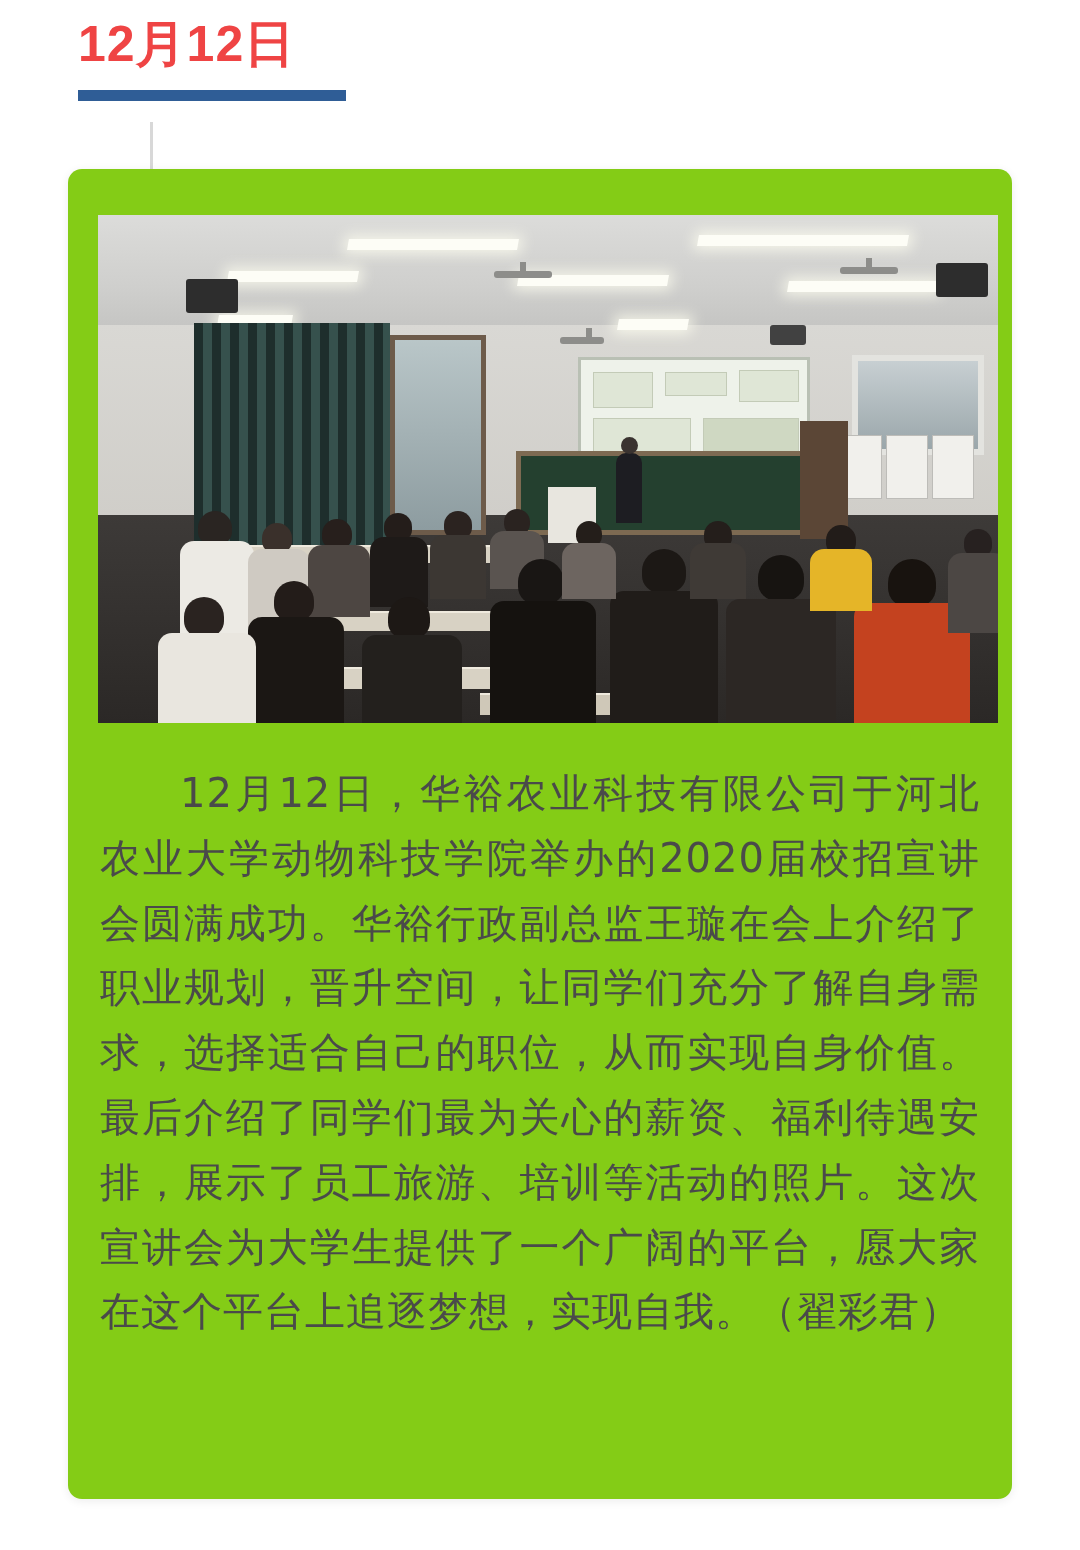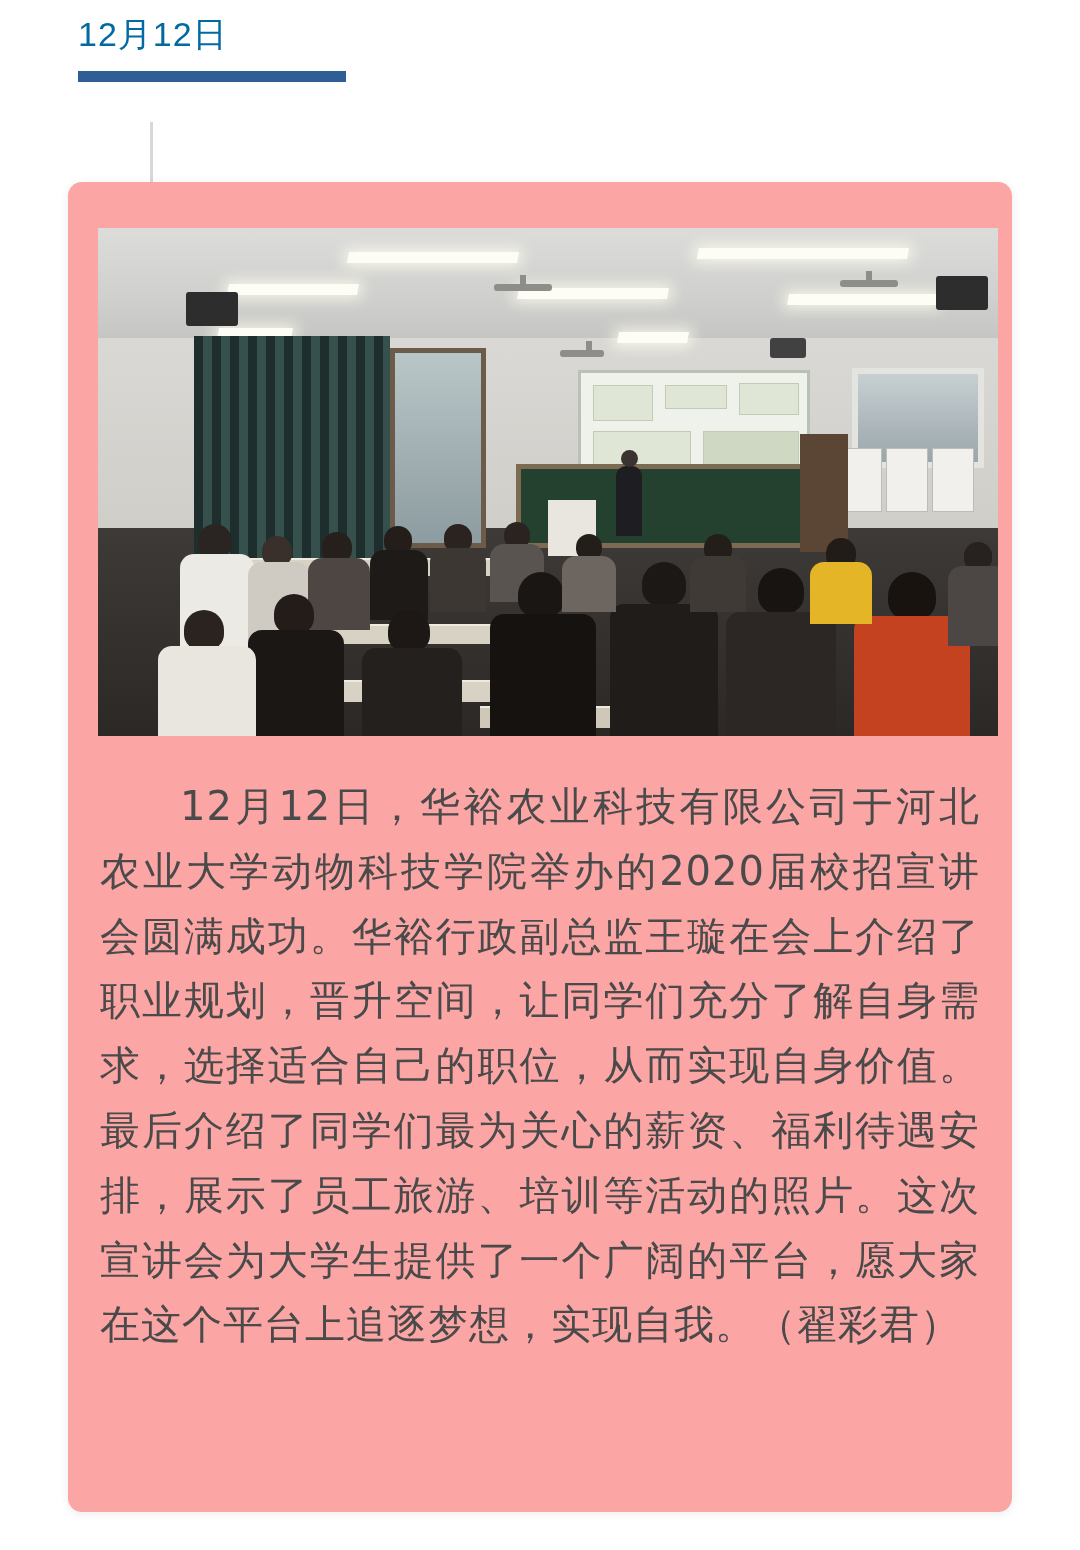--- a/index.html
+++ b/index.html
@@ -24,24 +24,24 @@
   }
 
   
   .date-block {
     position: absolute;
     left: 78px;
     top: 14px;
     width: 420px;
   }
   .date-title {
-    font-size: 34px;
+    font-size: 50px;
     line-height: 1.2;
-    font-weight: 400;
-    color: #0369a1;
+    font-weight: 700;
+    color: #ef4444;
     letter-spacing: 1px;
     white-space: nowrap;
   }
   .date-underline {
     margin-top: 16px;
     width: 268px;
     height: 11px;
     background: #2f5d96;
   }
 
@@ -52,24 +52,24 @@
     top: 122px;
     width: 3px;
     height: 70px;
     background: #d8d8d8;
   }
 
   
   .card {
     position: absolute;
     left: 68px;
-    top: 182px;
+    top: 169px;
     width: 944px;
     height: 1330px;
-    background: #fca5a5;
+    background: #84cc16;
     border-radius: 14px;
     box-shadow: 0 2px 10px rgba(0,0,0,0.08);
     box-sizing: border-box;
     padding: 46px 30px 0 30px;
   }
 
   
   .photo-wrap {
     width: 900px;
     height: 508px;

